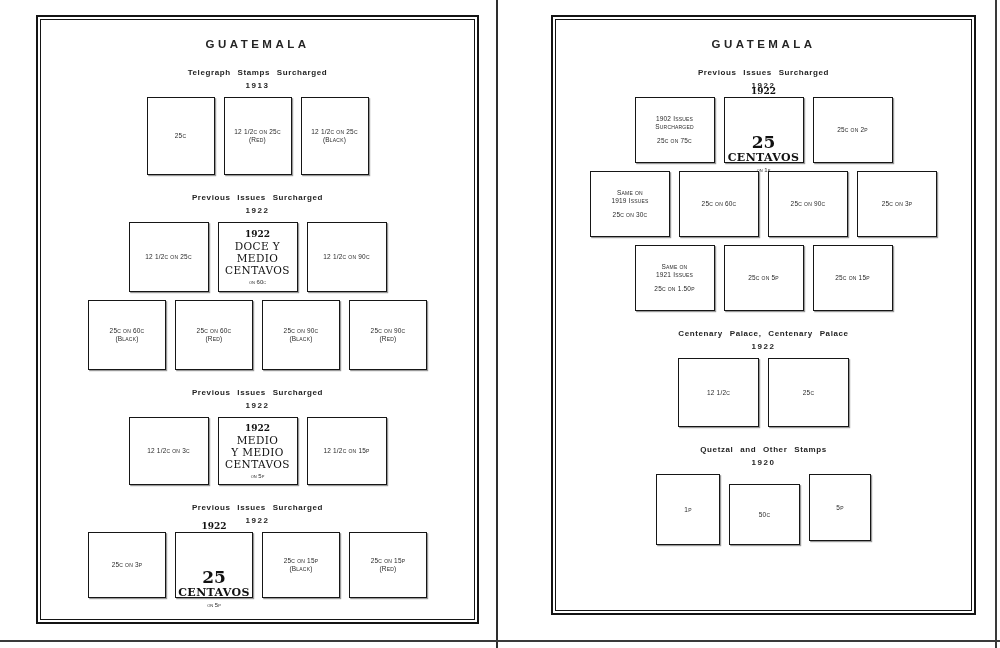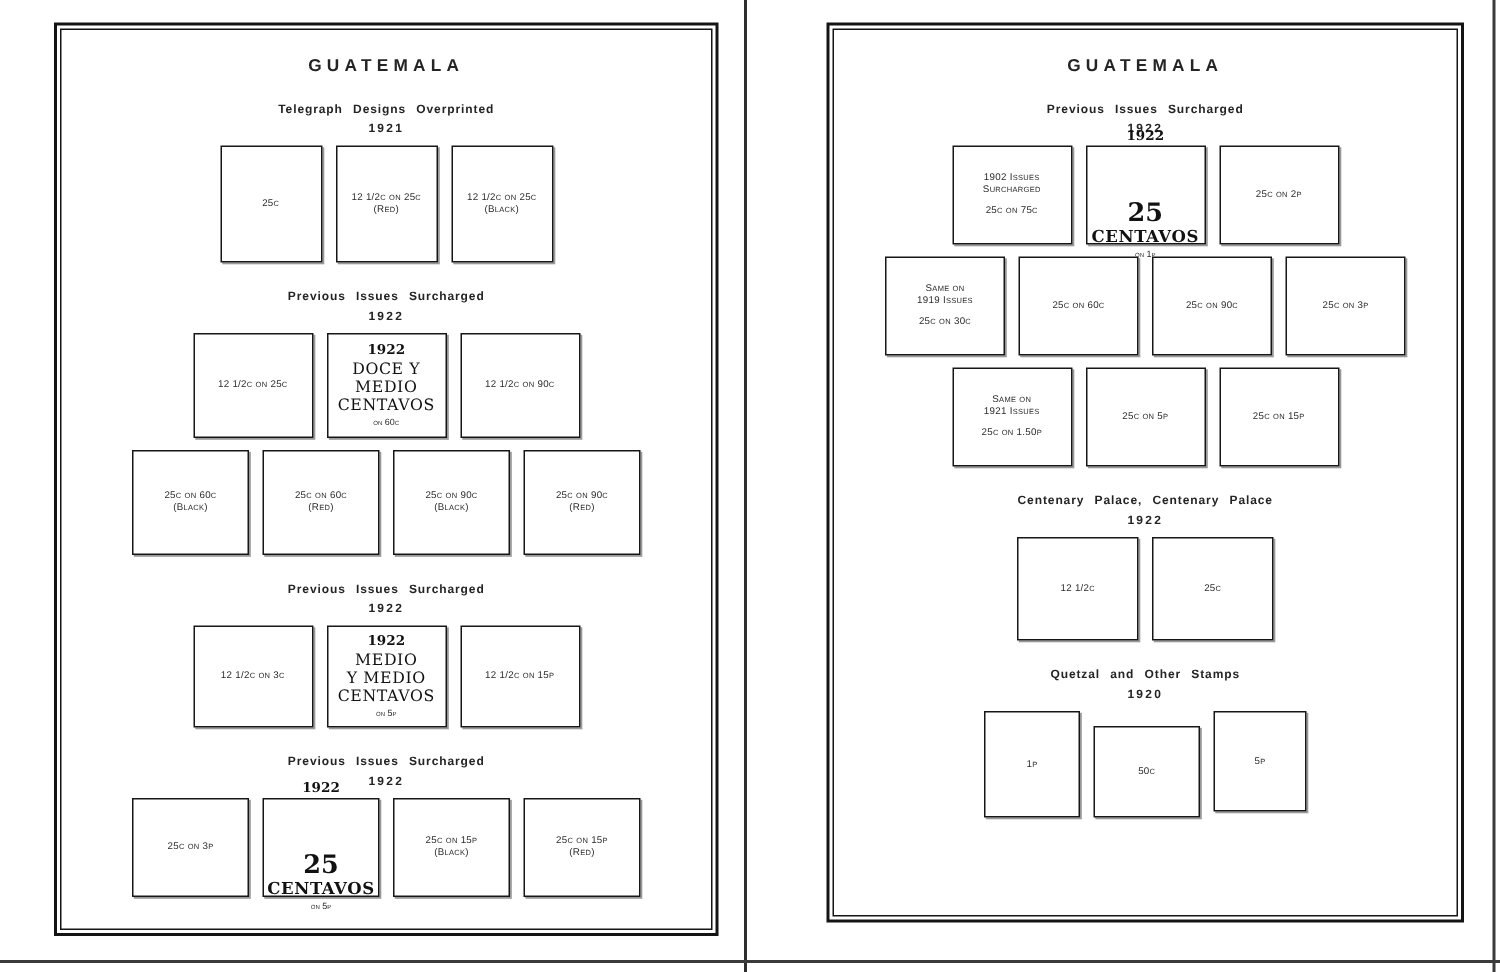--- a/index.html
+++ b/index.html
@@ -53,22 +53,22 @@
   .divider     { position:absolute; left:496px; top:0; width:2px;  height:648px; background:#2e2e2e; }
   .edge-right  { position:absolute; left:995px; top:0; width:2px;  height:648px; background:#3a3a3a; }
   .edge-bottom { position:absolute; left:0; top:640px; width:1000px; height:1.5px; background:#3a3a3a; }
 </style>
 </head>
 <body>
 
 <div class="page" id="page-left">
   <div class="page-inner">
     <div class="page-title">GUATEMALA</div>
-  <div class="sec-heading">Telegraph Designs Overprinted</div>
-      <div class="sec-year">1921</div>
+  <div class="sec-heading">Telegraph Stamps Surcharged</div>
+      <div class="sec-year">1913</div>
       <div class="row">
         <div class="stamp-box" style="width: 68px; height: 78px;">
           <div class="lbl-line">25c</div>
         </div>
         <div class="stamp-box" style="width: 68px; height: 78px;">
           <div class="lbl-line">12 1/2c on 25c</div>
           <div class="lbl-line">(Red)</div>
         </div>
         <div class="stamp-box" style="width: 68px; height: 78px;">
           <div class="lbl-line">12 1/2c on 25c</div>

